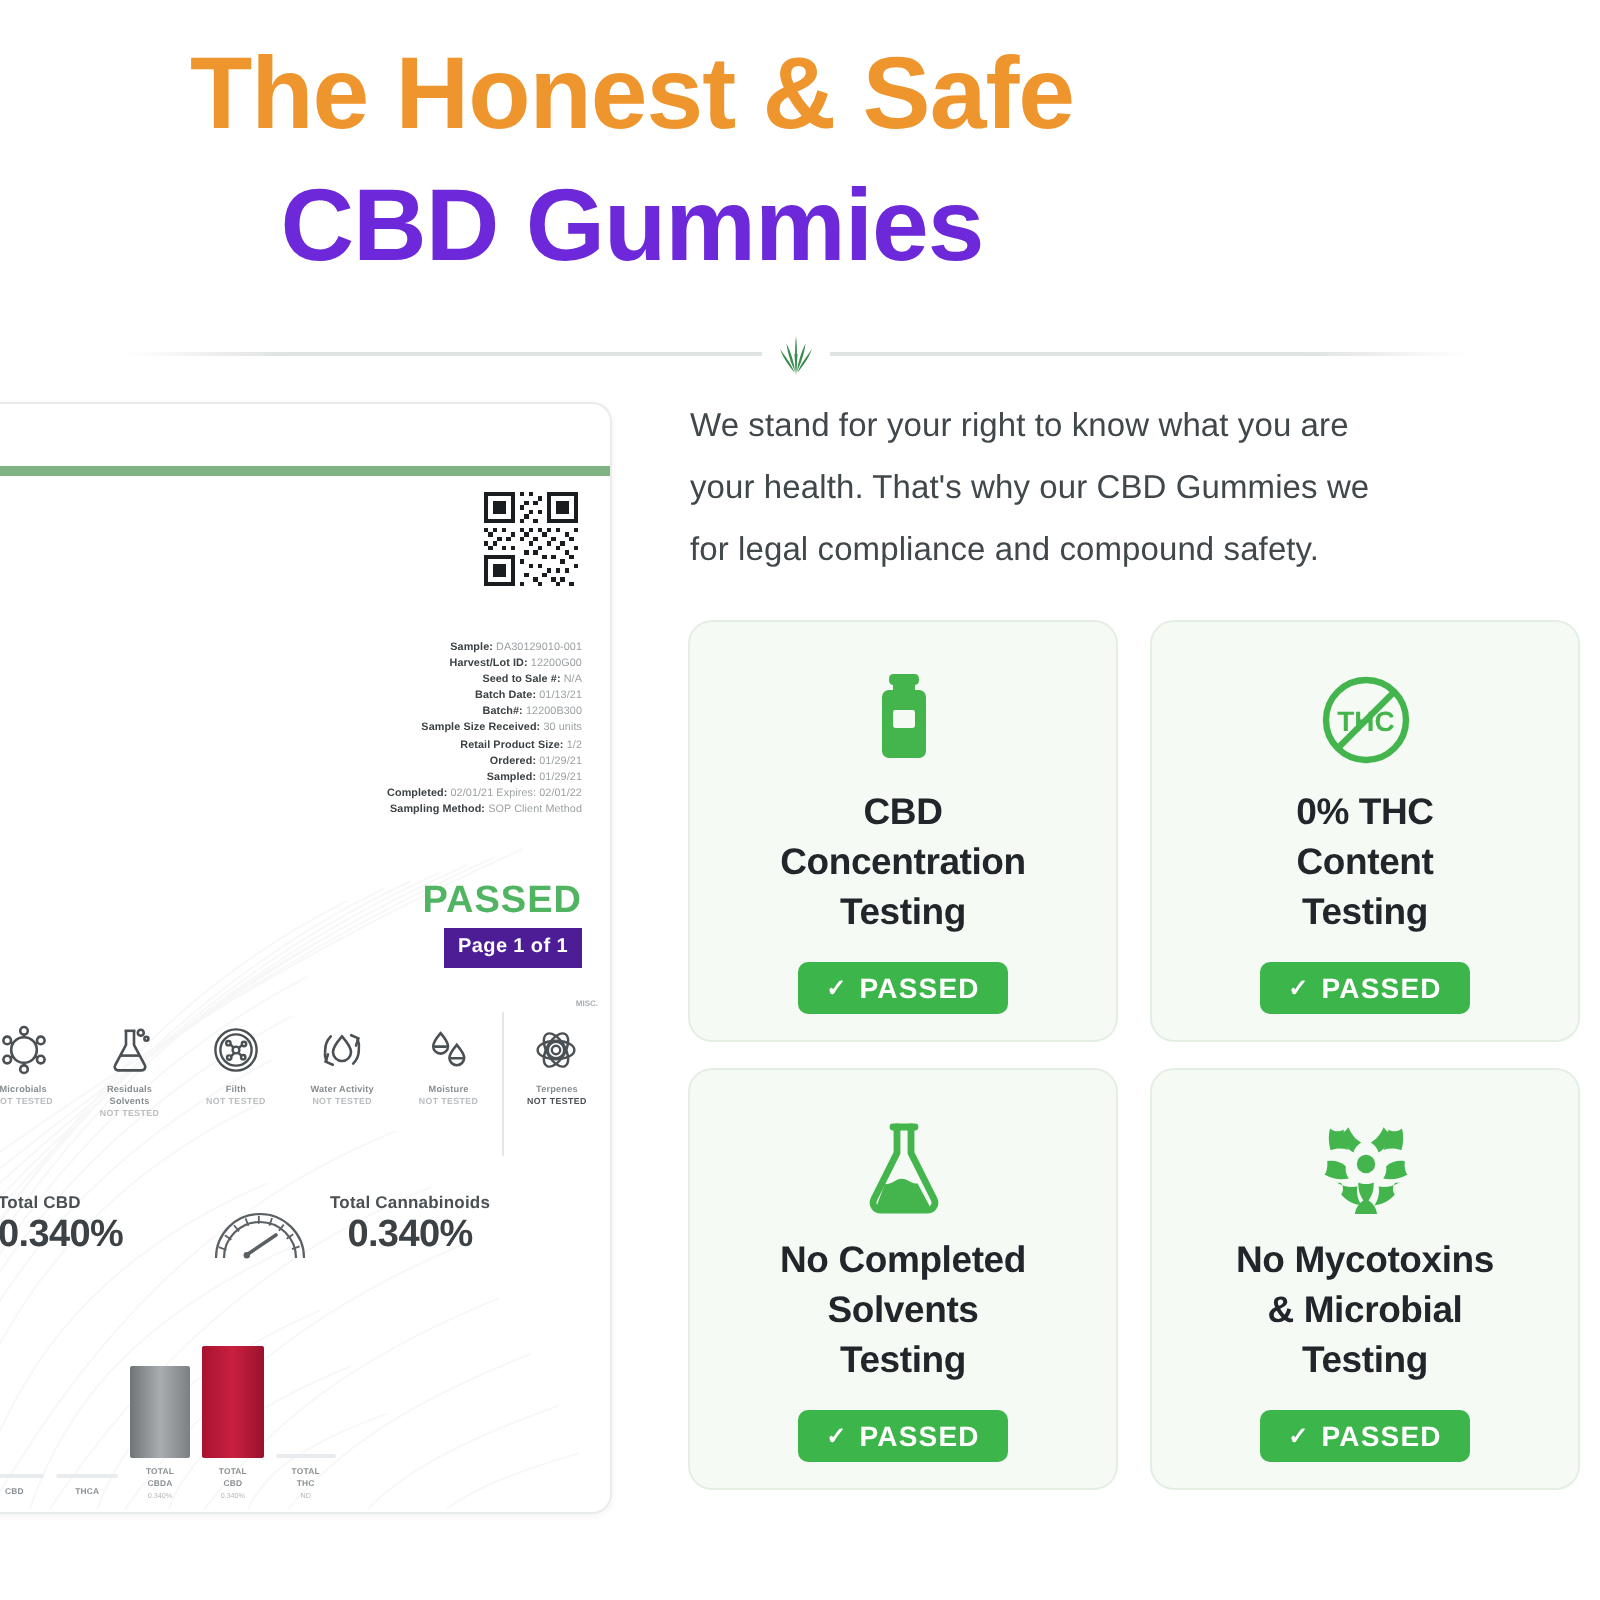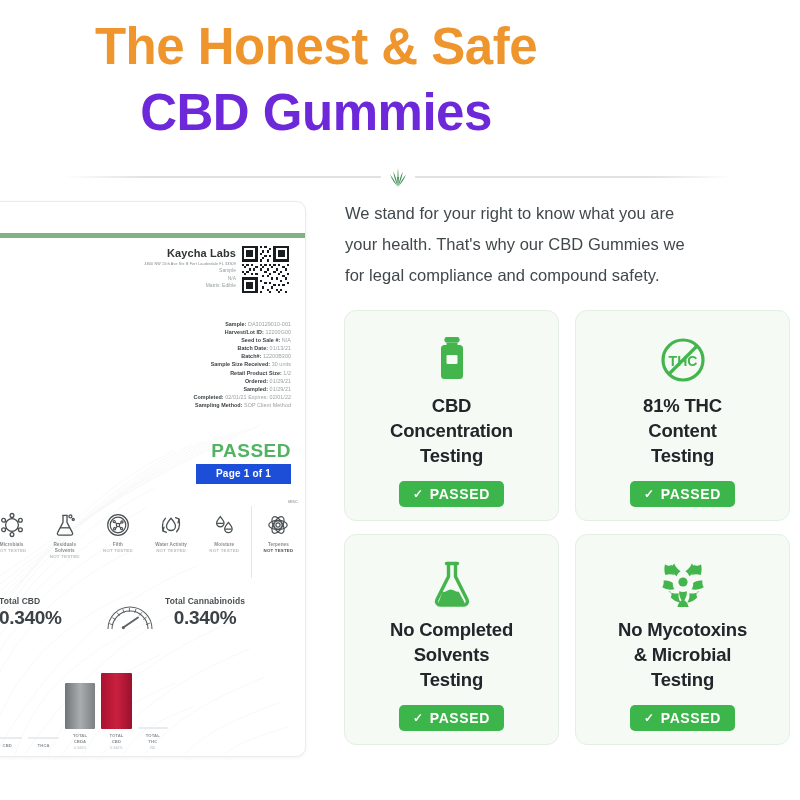--- a/index.html
+++ b/index.html
@@ -148,25 +148,25 @@
     top: 238px;
     font-size: 19px;
     font-weight: 700;
     color: #50b462;
     letter-spacing: 0.5px;
   }
   .doc-page {
     position: absolute;
     right: 14px;
     top: 262px;
-    background: #1d4ed8;
+    background: #4c1d95;
     color: #ffffff;
     font-size: 10px;
     font-weight: 600;
-    padding: 4px 20px 5px;
+    padding: 4px 7px 5px;
     letter-spacing: 0.2px;
   }
 
   
   .icon-strip {
     position: absolute;
     left: 0;
     top: 304px;
     width: 100%;
     height: 72px;
@@ -396,27 +396,20 @@
         <path d="M118 556 C 150 514 192 480 266 450"></path>
         <path d="M160 556 C 184 528 216 504 282 478"></path>
         <path d="M200 556 C 216 540 240 524 296 504"></path>
         <path d="M240 556 C 250 548 266 540 306 528"></path>
       </g>
     </svg>
 
     <div class="doc-greenbar"></div>
 
     <div class="doc-head">
-      <div class="doc-head-txt">
-        <div class="lab-name">Kaycha Labs</div>
-        <div class="lab-addr">4800 NW 15th Ave Ste B Fort Lauderdale FL 33309</div>
-        <div class="lab-sub">Sample</div>
-        <div class="lab-sub">N/A</div>
-        <div class="lab-sub">Matrix: Edible</div>
-      </div>
       <svg class="qr" viewBox="0 0 21 21" shape-rendering="crispEdges" aria-hidden="true">
         <rect width="21" height="21" fill="#ffffff"></rect>
         <g fill="#1a1d1f">
           <rect x="0" y="0" width="7" height="7"></rect>
             <rect x="1" y="1" width="5" height="5" fill="#fff"></rect>
             <rect x="2" y="2" width="3" height="3"></rect>
           <rect x="14" y="0" width="7" height="7"></rect>
             <rect x="15" y="1" width="5" height="5" fill="#fff"></rect>
             <rect x="16" y="2" width="3" height="3"></rect>
           <rect x="0" y="14" width="7" height="7"></rect>
@@ -691,21 +684,21 @@
     </div>
 
     <div class="card">
       <div class="card-icon">
         <svg width="48" height="48" viewBox="0 0 48 48">
           <circle cx="24" cy="24" r="20" fill="none" stroke="#43b54c" stroke-width="3.2"></circle>
           <text x="24" y="29.5" text-anchor="middle" font-family="Liberation Sans, sans-serif" font-size="14" font-weight="700" fill="#43b54c">THC</text>
           <line x1="10" y1="38" x2="38" y2="10" stroke="#43b54c" stroke-width="3.2"></line>
         </svg>
       </div>
-      <div class="card-title" style="white-space:pre-line">81% THC
+      <div class="card-title" style="white-space:pre-line">0% THC
 Content
 Testing</div>
       <div class="badge">
         <span class="chk">✓</span>
         <span>PASSED</span>
       </div>
     </div>
 
     <div class="card">
       <div class="card-icon">

